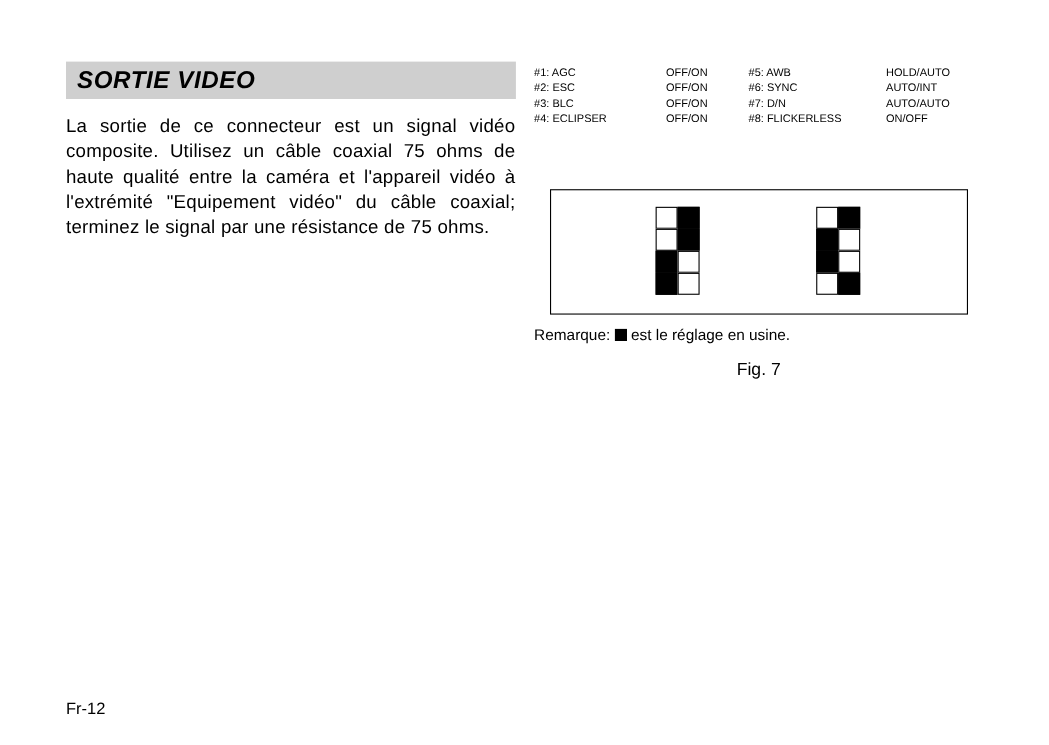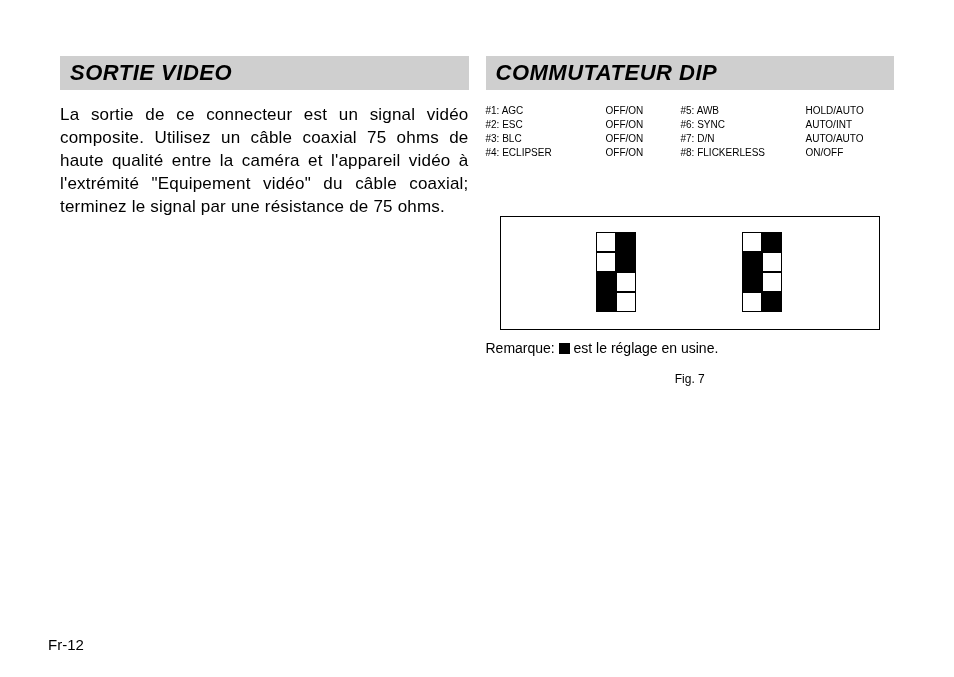--- a/index.html
+++ b/index.html
@@ -102,43 +102,42 @@
   }
   .fig-note .mark {
     display: inline-block;
     width: 11px;
     height: 11px;
     background: #000;
     vertical-align: -1px;
   }
   .fig-caption {
     text-align: center;
-    font-size: 12px;
+    font-size: 16px;
     margin-top: 16px;
   }
   .page-number {
     position: absolute;
-    left: 48px;
+    left: 60px;
     bottom: 24px;
     font-size: 15px;
   }
 </style>
 </head>
 <body>
 
 <div class="page">
   <div class="columns">
 
     <div class="col">
       <h2 class="section-header">SORTIE VIDEO</h2>
       <p class="body-text">La sortie de ce connecteur est un signal vidéo composite. Utilisez un câble coaxial 75 ohms de haute qualité entre la caméra et l'appareil vidéo à l'extrémité "Equipement vidéo" du câble coaxial; terminez le signal par une résistance de 75 ohms.</p>
     </div>
 
     <div class="col">
-      <h2 class="section-header">COMMUTATEUR DIP</h2>
 
       <div class="dip-table">
         <div class="dip-cols">
           <div class="dip-cell">#1: AGC</div>
           <div class="dip-cell">OFF/ON</div>
           <div class="dip-cell">#2: ESC</div>
           <div class="dip-cell">OFF/ON</div>
           <div class="dip-cell">#3: BLC</div>
           <div class="dip-cell">OFF/ON</div>
           <div class="dip-cell">#4: ECLIPSER</div>

